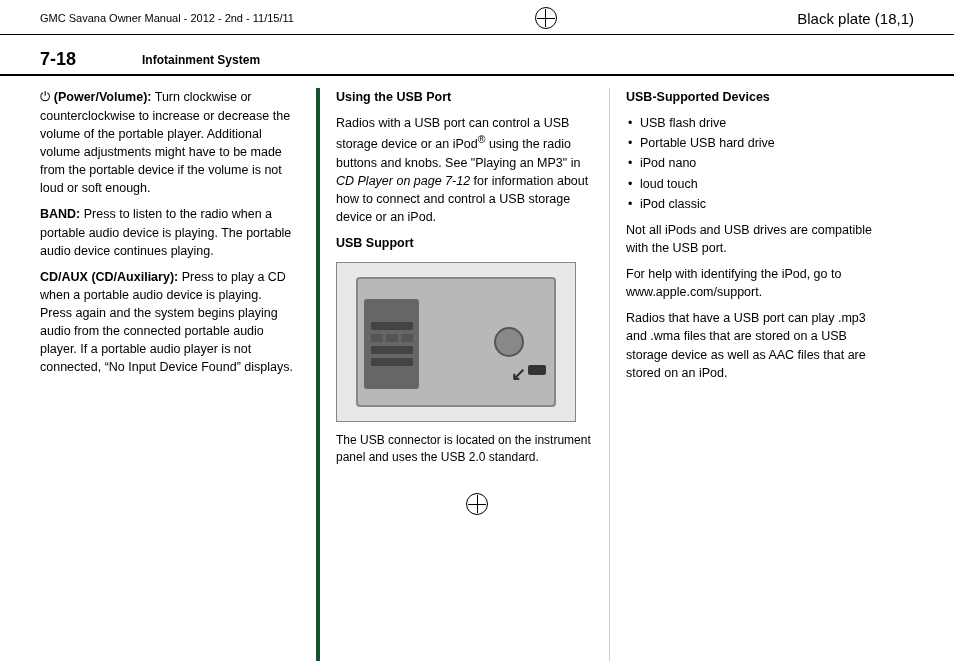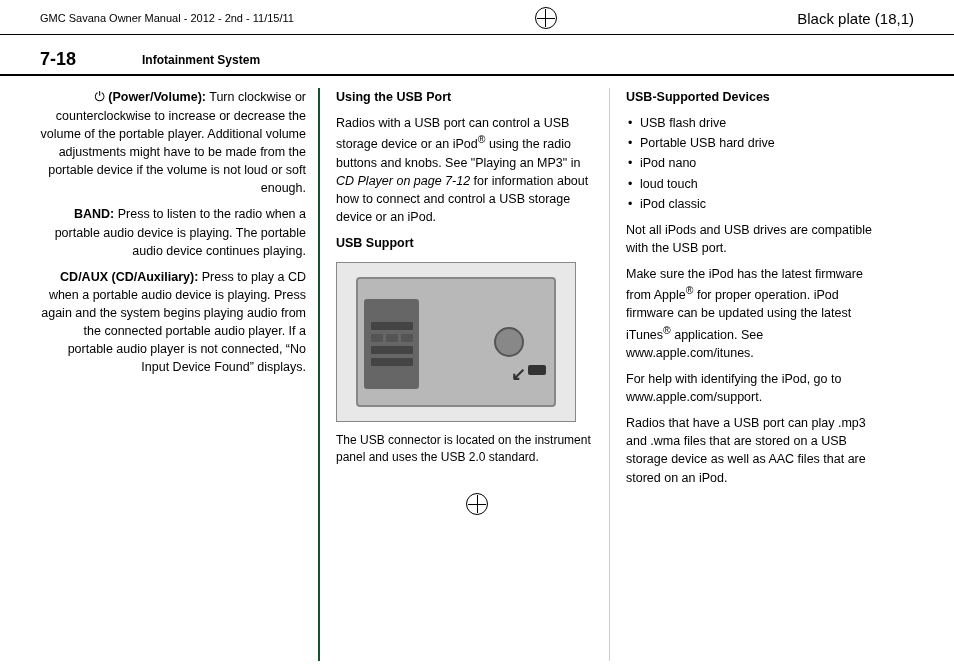--- a/index.html
+++ b/index.html
@@ -102,25 +102,24 @@
     
     .columns {
       display: flex;
       padding: 0 40px;
       gap: 0;
       height: calc(668px - 95px);
     }
 
     .col-left {
       width: 280px;
-      padding-right: 12px;
-      border-right: 2px solid #14532d;
+      padding-right: 20px;
+      border-right: 4px solid #14532d;
       font-size: 12.5px;
       line-height: 1.45;
-      text-align: right;
     }
 
     .col-middle {
       width: 290px;
       padding: 0 16px;
       border-right: 1px solid #ccc;
       font-size: 12.5px;
       line-height: 1.45;
     }
 
@@ -364,23 +363,20 @@
     <div class="col-right">
       <p class="bold">USB-Supported Devices</p>
       <ul class="bullet-list">
         <li><span>USB flash drive</span></li>
         <li><span>Portable USB hard drive</span></li>
         <li><span>iPod nano</span></li>
         <li><span>loud touch</span></li>
         <li><span>iPod classic</span></li>
       </ul>
       <p>Not all iPods and USB drives are compatible with the USB port.</p>
-      <p>
-        Make sure the iPod has the latest firmware from Apple<sup>®</sup> for proper operation. iPod firmware can be updated using the latest iTunes<sup>®</sup> application. See www.apple.com/itunes.
-      </p>
       <p>For help with identifying the iPod, go to www.apple.com/support.</p>
       <p>Radios that have a USB port can play .mp3 and .wma files that are stored on a USB storage device as well as AAC files that are stored on an iPod.</p>
     </div>
 
   </div>
 
   <div class="footer">
     <div class="footer-crosshair">
       <div class="footer-circle"></div>
     </div>

